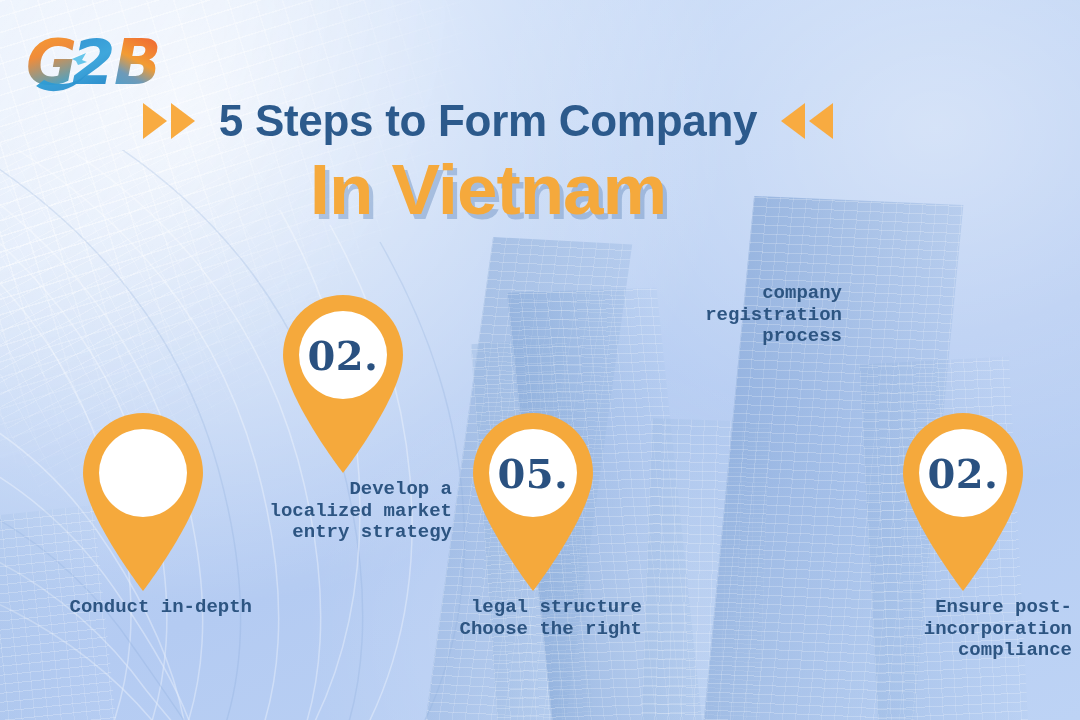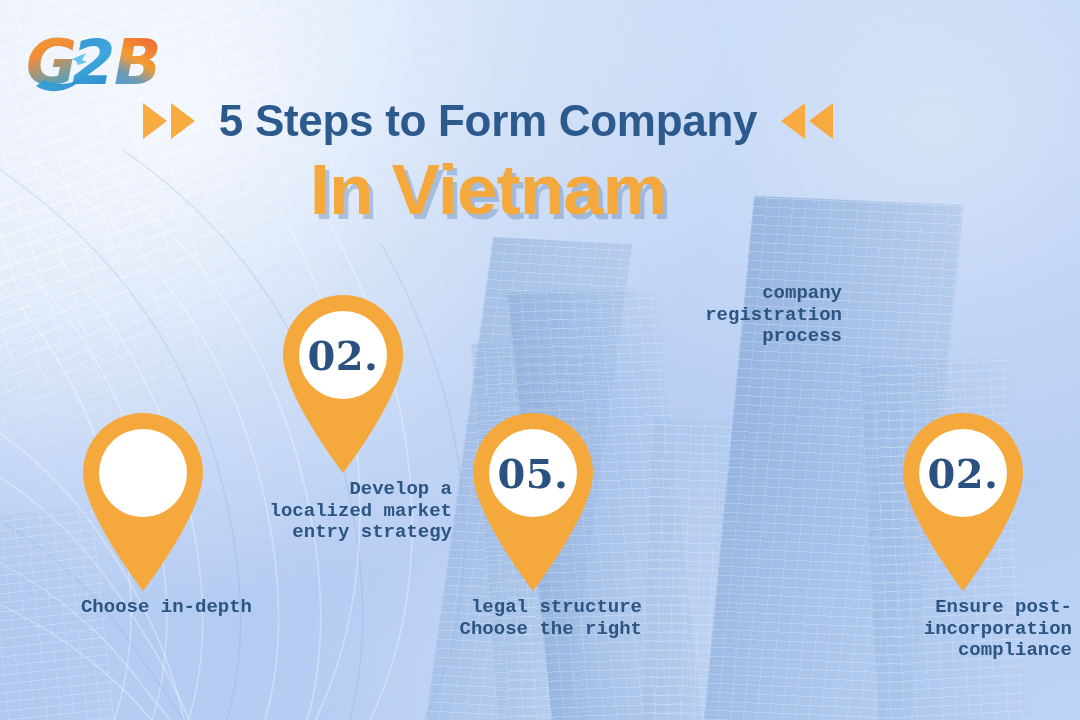--- a/index.html
+++ b/index.html
@@ -261,21 +261,21 @@
   </div>
 
   <div class="step" id="step-1">
     <div class="pin-wrap">
       <svg class="pin-svg" viewBox="0 0 156 196">
         <path d="M78,196 C78,196 18,118 18,78 A60,60 0 1 1 138,78 C138,118 78,196 78,196 Z" fill="#F5A93C"></path>
         <circle cx="78" cy="78" r="44" fill="#FFFFFF"></circle>
       </svg>
     </div>
     <div class="step-caption">
-      <div>Choose in-depth</div>
+      <div>Conduct in-depth</div>
     </div>
   </div>
 
   <div class="step" id="step-2">
     <div class="pin-wrap">
       <svg class="pin-svg" viewBox="0 0 156 196">
         <path d="M78,196 C78,196 18,118 18,78 A60,60 0 1 1 138,78 C138,118 78,196 78,196 Z" fill="#F5A93C"></path>
         <circle cx="78" cy="78" r="44" fill="#FFFFFF"></circle>
       </svg>
       <div class="pin-num">02.</div>

